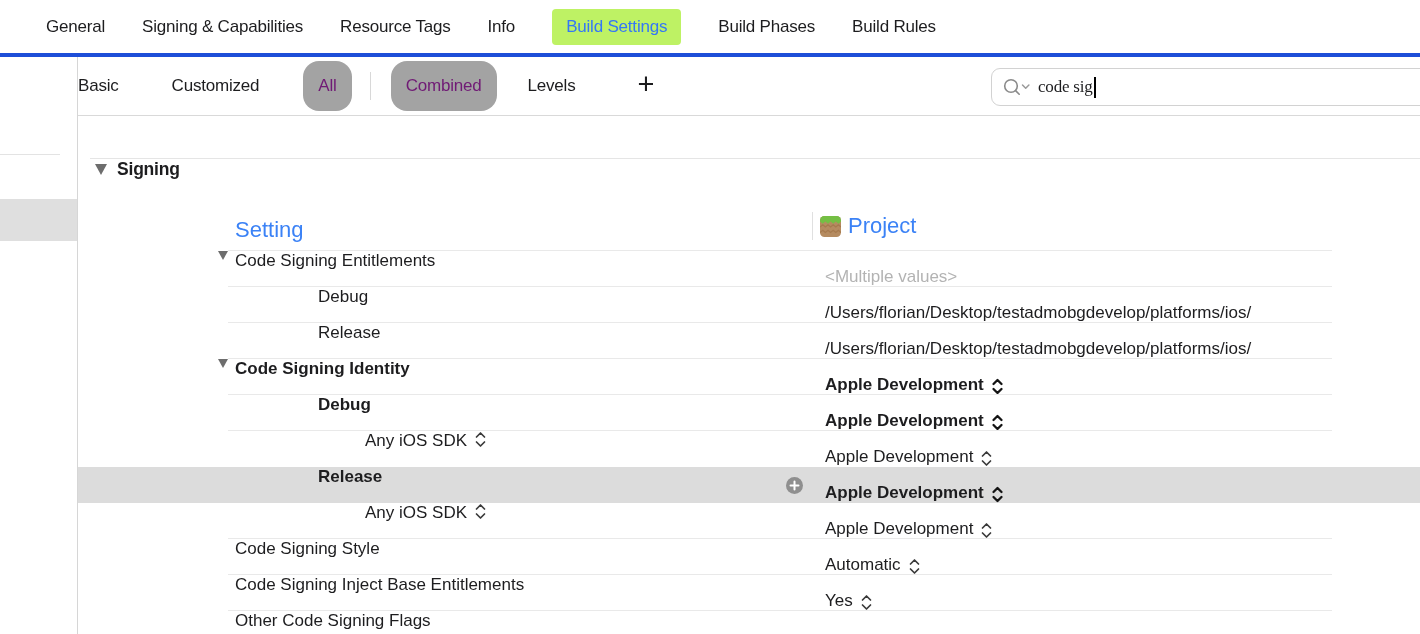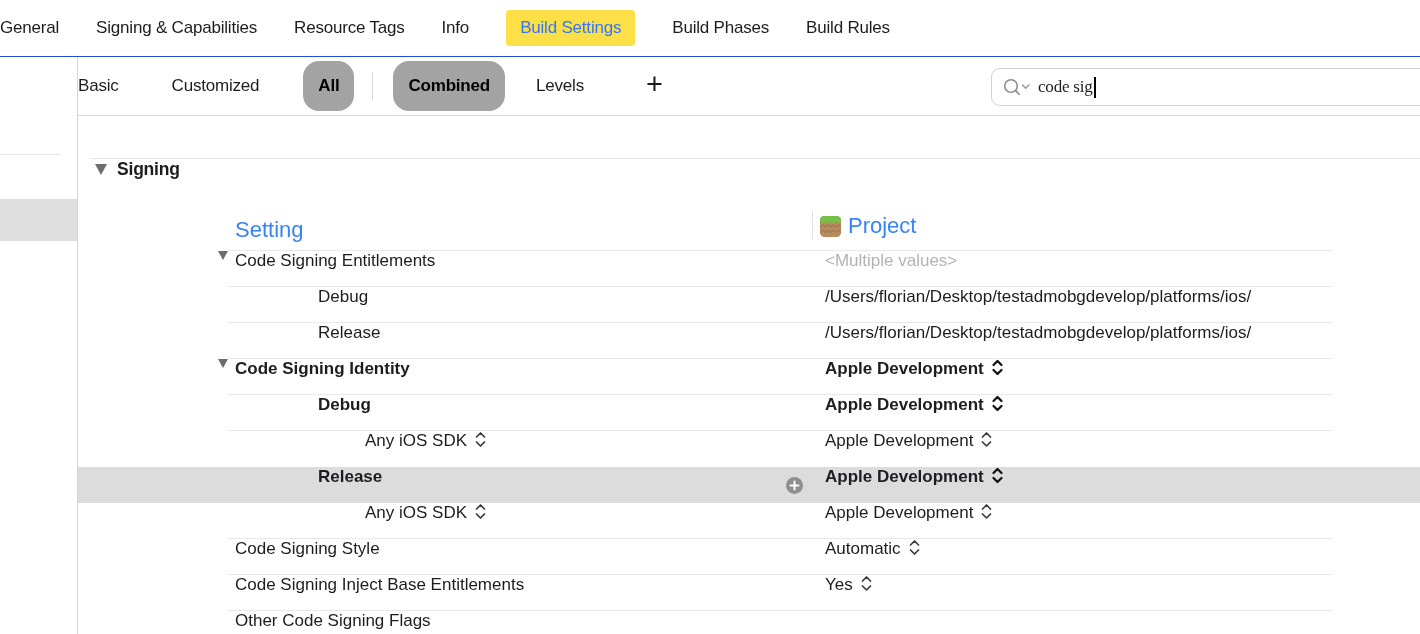--- a/index.html
+++ b/index.html
@@ -1,38 +1,38 @@
 <!DOCTYPE html>
 <html><head>
 <meta charset="utf-8">
 <style>
   html,body{margin:0;padding:0;background:#fff;}
   .screen{position:relative;width:1420px;height:634px;background:#ffffff;overflow:hidden;
           font-family:"Liberation Sans","DejaVu Sans",sans-serif;color:#1d1d1f;}
 
   
   .tabbar{position:absolute;top:0;left:0;width:100%;height:57px;box-sizing:border-box;
-          border-bottom:1px solid #1d4ed8;display:flex;align-items:center;gap:37px;
-          font-size:17px;background:#fff;}
+          border-bottom:4px solid #1d4ed8;display:flex;align-items:center;gap:37px;
+          padding-left:46px;font-size:17px;background:#fff;}
   .tab{letter-spacing:-0.2px;cursor:default;white-space:nowrap;}
-  .tab.active{background:#fde047;color:#3477f6;padding:8px 14px;border-radius:4px;}
+  .tab.active{background:#bef264;color:#3477f6;padding:8px 14px;border-radius:4px;}
 
   
   .sidebar{position:absolute;top:57px;left:0;width:78px;height:577px;background:#fff;
            border-right:1px solid #d6d6d6;box-sizing:border-box;}
   .sidebar-line{position:absolute;top:97px;left:0;width:60px;height:1px;background:#e3e3e3;}
   .sidebar-selection{position:absolute;top:142px;left:0;width:77px;height:42px;background:#dfdfdf;}
 
   
   .toolbar{position:absolute;top:57px;left:78px;width:1342px;height:59px;box-sizing:border-box;
            border-bottom:1px solid #d9d9d9;display:flex;align-items:center;font-size:17px;background:#fff;}
   .tb-item{letter-spacing:-0.2px;white-space:nowrap;}
   .tb-basic{}
   .tb-customized{margin-left:53px;}
-  .tb-pill{background:#a3a3a3;color:#000000;padding:15px 15px;border-radius:16px;letter-spacing:-0.2px;font-weight:bold;}
+  .tb-pill{background:#a3a3a3;color:#701a75;padding:15px 15px;border-radius:16px;letter-spacing:-0.2px;}
   .tb-all{margin-left:44px;}
   .tb-divider{width:1px;height:28px;background:#d8d8d8;margin-left:18px;}
   .tb-combined{margin-left:20px;}
   .tb-levels{margin-left:31px;}
   .tb-plus{margin-left:62px;font-size:29px;font-weight:200;color:#1c1c1e;line-height:1;padding-bottom:3px;}
   .search{position:absolute;left:913px;top:11px;height:38px;width:520px;border:1px solid #d2d2d2;
           border-radius:9px;display:flex;align-items:center;padding-left:10px;box-sizing:border-box;background:#fff;}
   .search-text{font-size:17px;margin-left:7px;letter-spacing:-0.2px;font-family:Liberation Serif, serif;}
   .caret{display:inline-block;width:2px;height:21px;background:#000;margin-left:1px;}
 
@@ -51,21 +51,21 @@
   .col-value-group svg{margin-right:7px;}
 
   .rows{position:absolute;top:135px;left:0;right:0;}
   .row{position:relative;height:36px;font-size:17px;}
   .row.highlight{background:#dcdcdc;}
   .label-wrap{position:absolute;top:0;height:36px;display:flex;align-items:flex-start;gap:7px;white-space:nowrap;}
   .tri{width:0;height:0;border-left:5.5px solid transparent;border-right:5.5px solid transparent;
        border-top:9.5px solid #6d6d6d;}
   .b{font-weight:bold;}
   .muted{color:#b3b3b3;}
-  .value-wrap{position:absolute;left:747px;top:0;height:36px;display:flex;align-items:flex-start;gap:7px;white-space:nowrap;}
+  .value-wrap{position:absolute;left:747px;top:0;height:36px;display:flex;align-items:flex-end;gap:7px;white-space:nowrap;}
   .plus-wrap{position:absolute;left:708px;top:10px;line-height:0;}
   .sep{position:absolute;left:150px;right:88px;bottom:0;height:1px;background:#e9e9e9;}
   .table-header .sep{left:150px;}
   .stepper path{stroke:#3a3a3a;stroke-width:1.7;fill:none;stroke-linecap:round;stroke-linejoin:round;}
   .bold-stepper path{stroke:#141414;stroke-width:2.3;}
 </style>
 </head>
 <body>
 
 <div class="screen">

